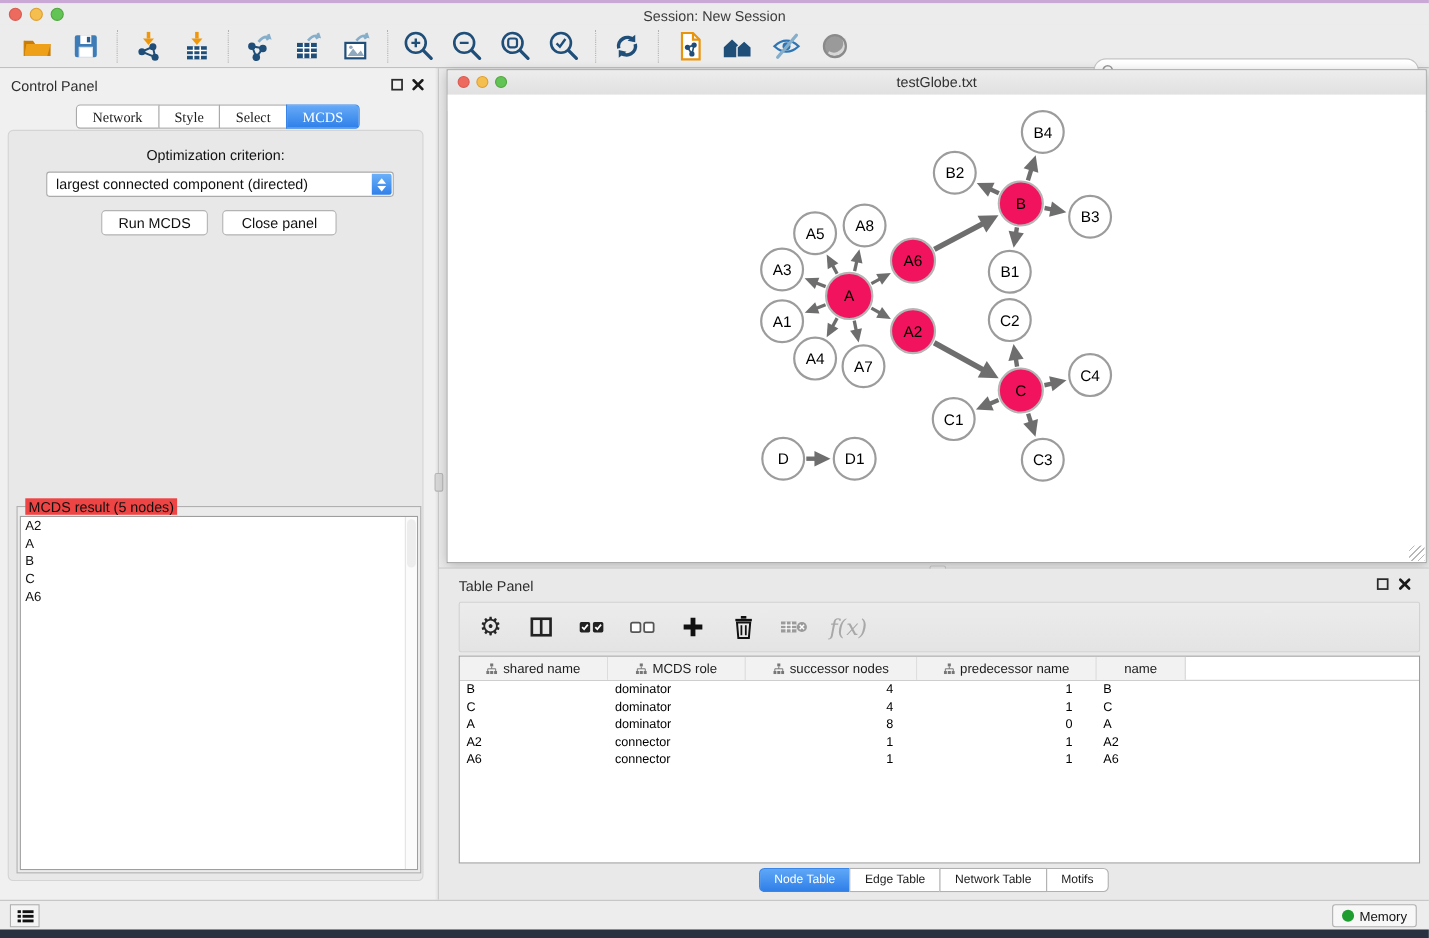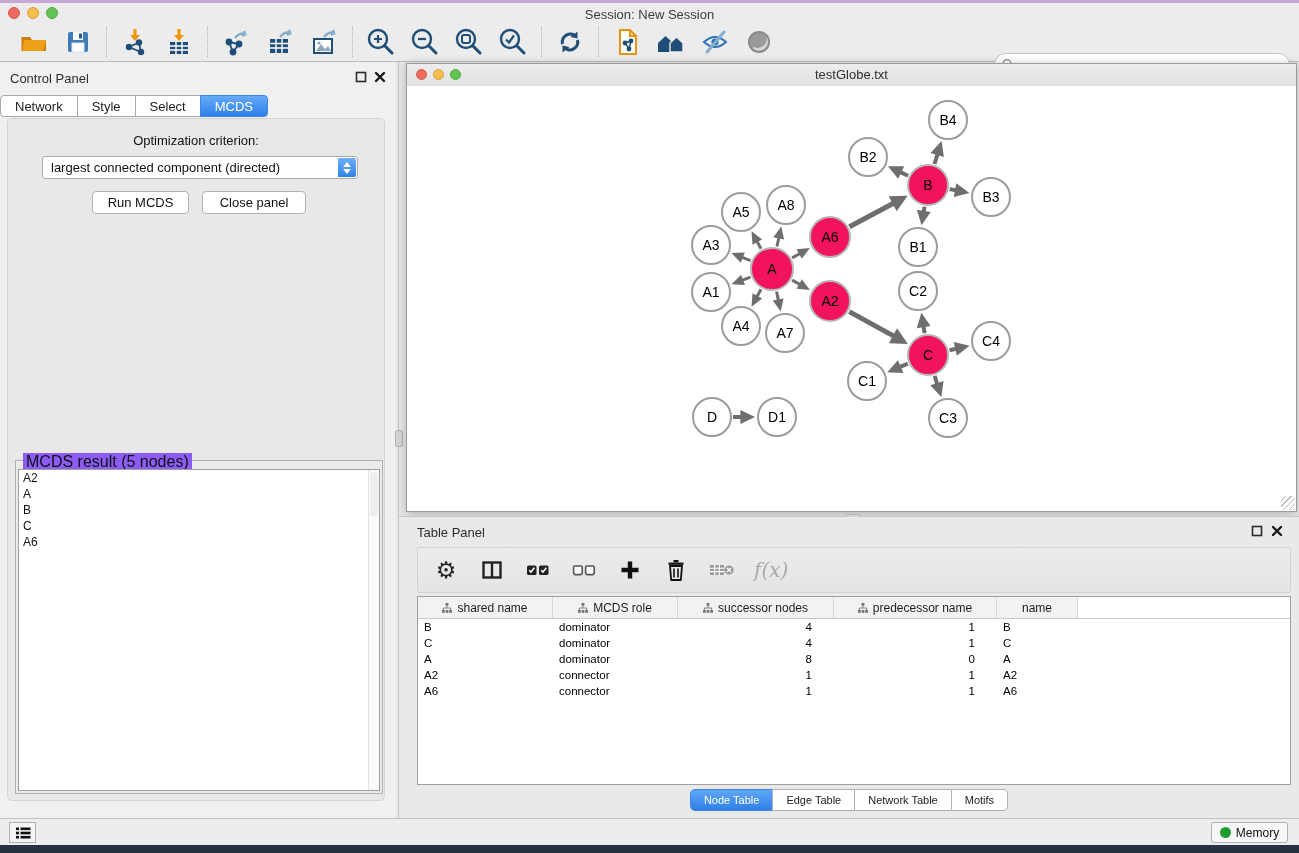--- a/index.html
+++ b/index.html
@@ -20,36 +20,36 @@
   .tb-group { display:flex; align-items:center; gap:12px; padding:0 12px; }
   .tb-sep { width:0; height:30px; border-left:1px dotted #b2b2b2; }
   .tb-btn { width:32px; height:32px; display:flex; align-items:center; justify-content:center; cursor:default; }
   .search-wrap { position:absolute; right:9px; top:31px; width:296px; height:23px; background:#fff; border:1px solid #c4c4c4; border-radius:12px; display:flex; align-items:center; padding-left:6px; }
   .search-wrap input { border:none; outline:none; flex:1; height:19px; font-size:12px; background:transparent; }
 
   
   .control-panel { position:absolute; left:0; top:62px; width:396px; height:756px; background:#f0f0f0; }
   .cp-header { position:absolute; left:10px; top:9px; color:#2d2d2d; }
   .panel-float, .panel-close { position:absolute; top:9px; width:12px; height:12px; cursor:default; }
-  .tabs-row { position:absolute; left:0; right:0; top:33px; text-align:left; white-space:nowrap; }
+  .tabs-row { position:absolute; left:0; right:0; top:33px; text-align:center; white-space:nowrap;font-family:Liberation Serif, serif; }
   .ctab { display:inline-block; height:22px; line-height:21px; padding:0 14px; background:#fff; border:1px solid #a9a9a9; margin-left:-1px; font-size:13px; color:#1c1c1c; cursor:default; vertical-align:top; }
   .ctab:first-child { border-radius:4px 0 0 4px; margin-left:0; }
   .ctab:last-child { border-radius:0 4px 4px 0; }
   .ctab.active { background:linear-gradient(#66aaf7,#2f80e9); border-color:#3a86e8; color:#fff; }
   .cp-content { position:absolute; left:7px; top:56px; width:378px; height:683px; background:#e8e8e8; border:1px solid #d4d4d4; border-radius:5px; }
   .opt-label { position:absolute; left:0; right:0; top:14px; text-align:center; color:#111; }
   .criterion-select { position:absolute; left:34px; top:37px; width:316px; height:23px; background:#fff; border:1px solid #ababab; border-radius:3px; line-height:21px; padding-left:8px; font-size:13px; color:#111; cursor:default; }
   .sel-stepper { position:absolute; right:1px; top:1px; bottom:1px; width:18px; border-radius:0 2px 2px 0; background:linear-gradient(#6cb0f9,#2f80e9); display:flex; flex-direction:column; align-items:center; justify-content:center; gap:2px; }
   .tri-up { width:0; height:0; border-left:4px solid transparent; border-right:4px solid transparent; border-bottom:5px solid #fff; }
   .tri-down { width:0; height:0; border-left:4px solid transparent; border-right:4px solid transparent; border-top:5px solid #fff; }
   .cp-btn { position:absolute; top:72px; height:23px; background:#fff; border:1px solid #b3b3b3; border-radius:4px; font-size:13px; color:#111; text-align:center; line-height:21px; cursor:default; }
   .run-btn { left:84px; width:97px; }
   .closep-btn { left:194px; width:104px; }
   .result-box { position:absolute; left:7px; top:341px; width:368px; height:334px; border:1px solid #b0b0b0; background:#ebebeb; }
-  .result-legend { position:absolute; left:7px; top:-8px; background:#8b5cf6; padding:0 3px; font-size:16px; color:#111; }
+  .result-legend { position:absolute; left:7px; top:-8px; background:#ef4444; padding:0 3px; font-size:13px; color:#111; }
   .result-list { position:absolute; left:2px; top:8px; right:2px; bottom:2px; background:#fff; border:1px solid #9e9e9e; overflow:hidden; }
   .result-item { font-size:12px; line-height:16px; padding-left:4px; color:#111; }
   .result-scroll { position:absolute; right:0; top:0; bottom:0; width:11px; background:#fbfbfb; border-left:1px solid #e3e3e3; }
   .result-thumb { position:absolute; left:1px; right:1px; top:2px; height:44px; background:#ededed; border-radius:4px; }
 
   .v-divider { position:absolute; left:398px; top:62px; width:1px; height:756px; background:#c6c6c6; }
   .v-div-handle { position:absolute; left:395px; top:430px; width:8px; height:17px; background:#d6d6d6; border:1px solid #b5b5b5; border-radius:2px; }
 
   
   .net-window { position:absolute; left:406px; top:63px; width:891px; height:449px; background:#fff; border:1px solid #9a9a9a; box-shadow:0 2px 10px rgba(0,0,0,0.25); }

